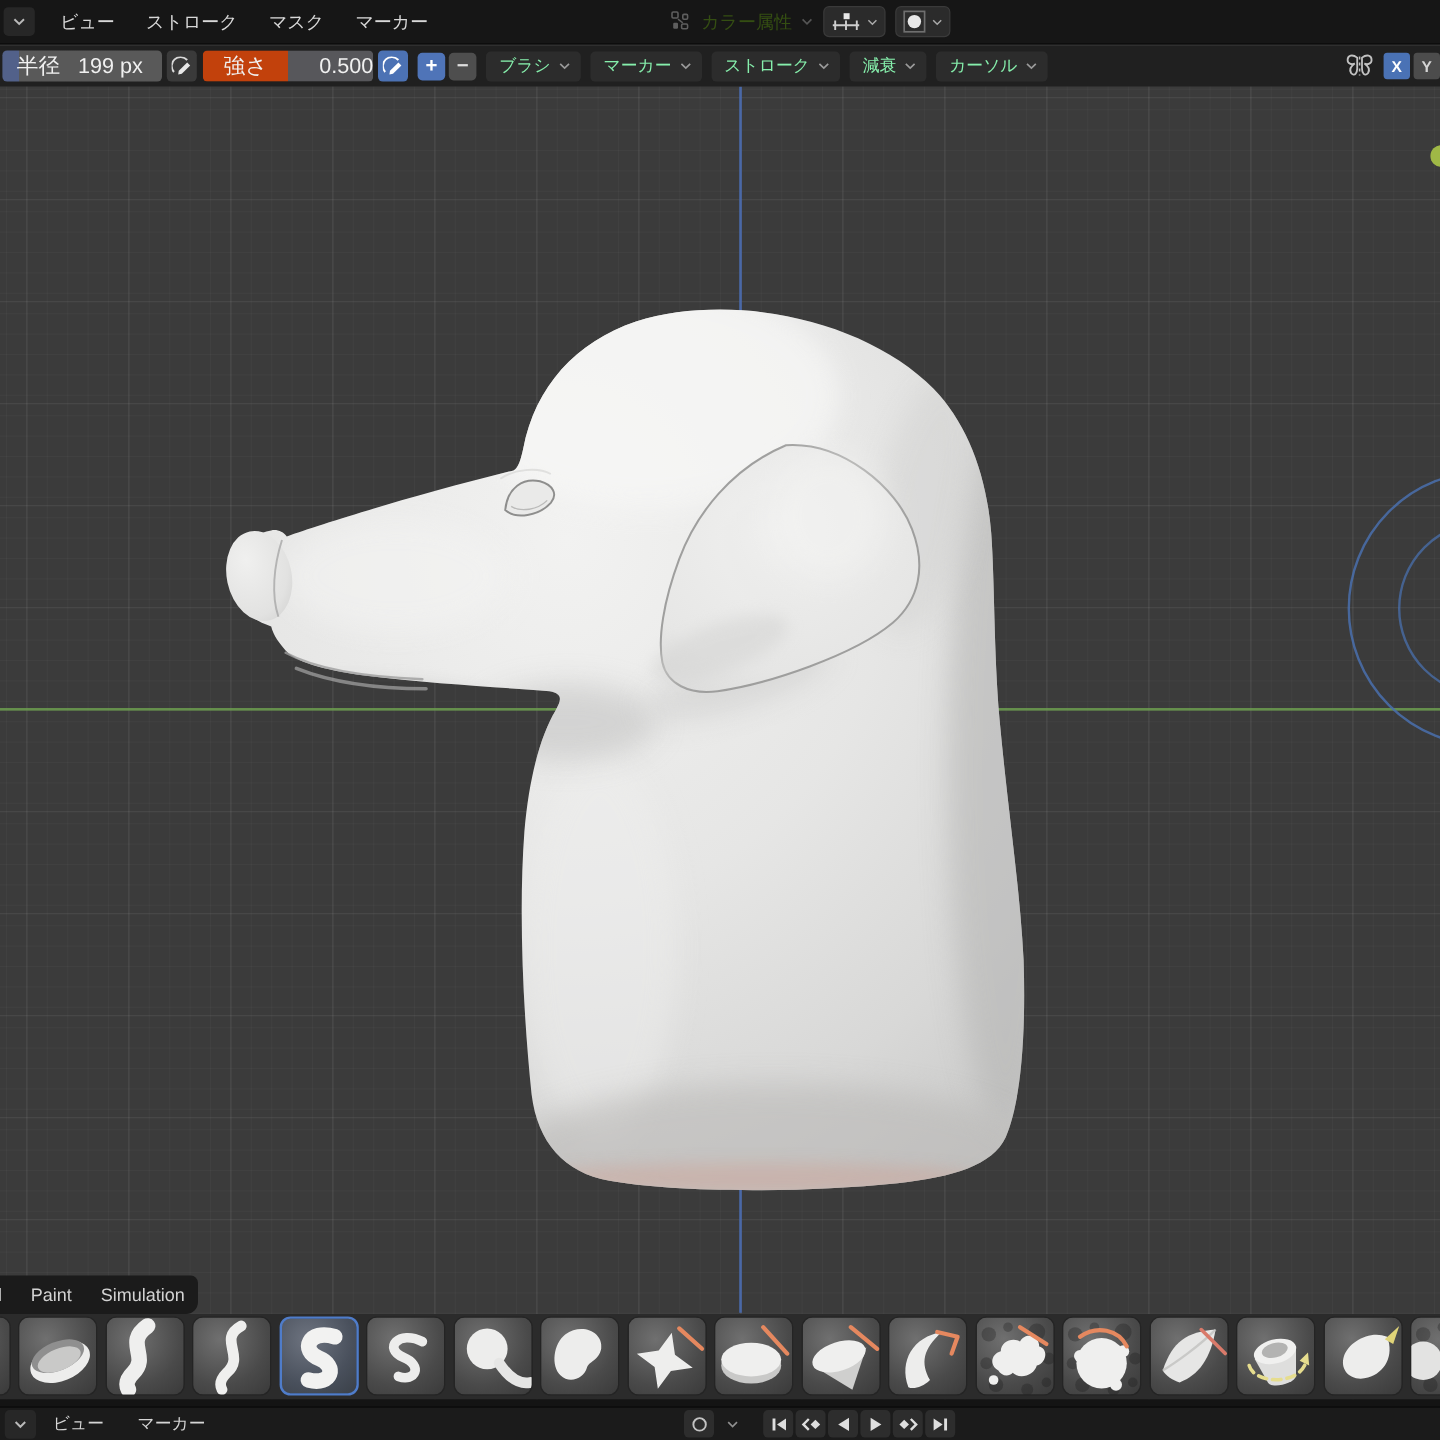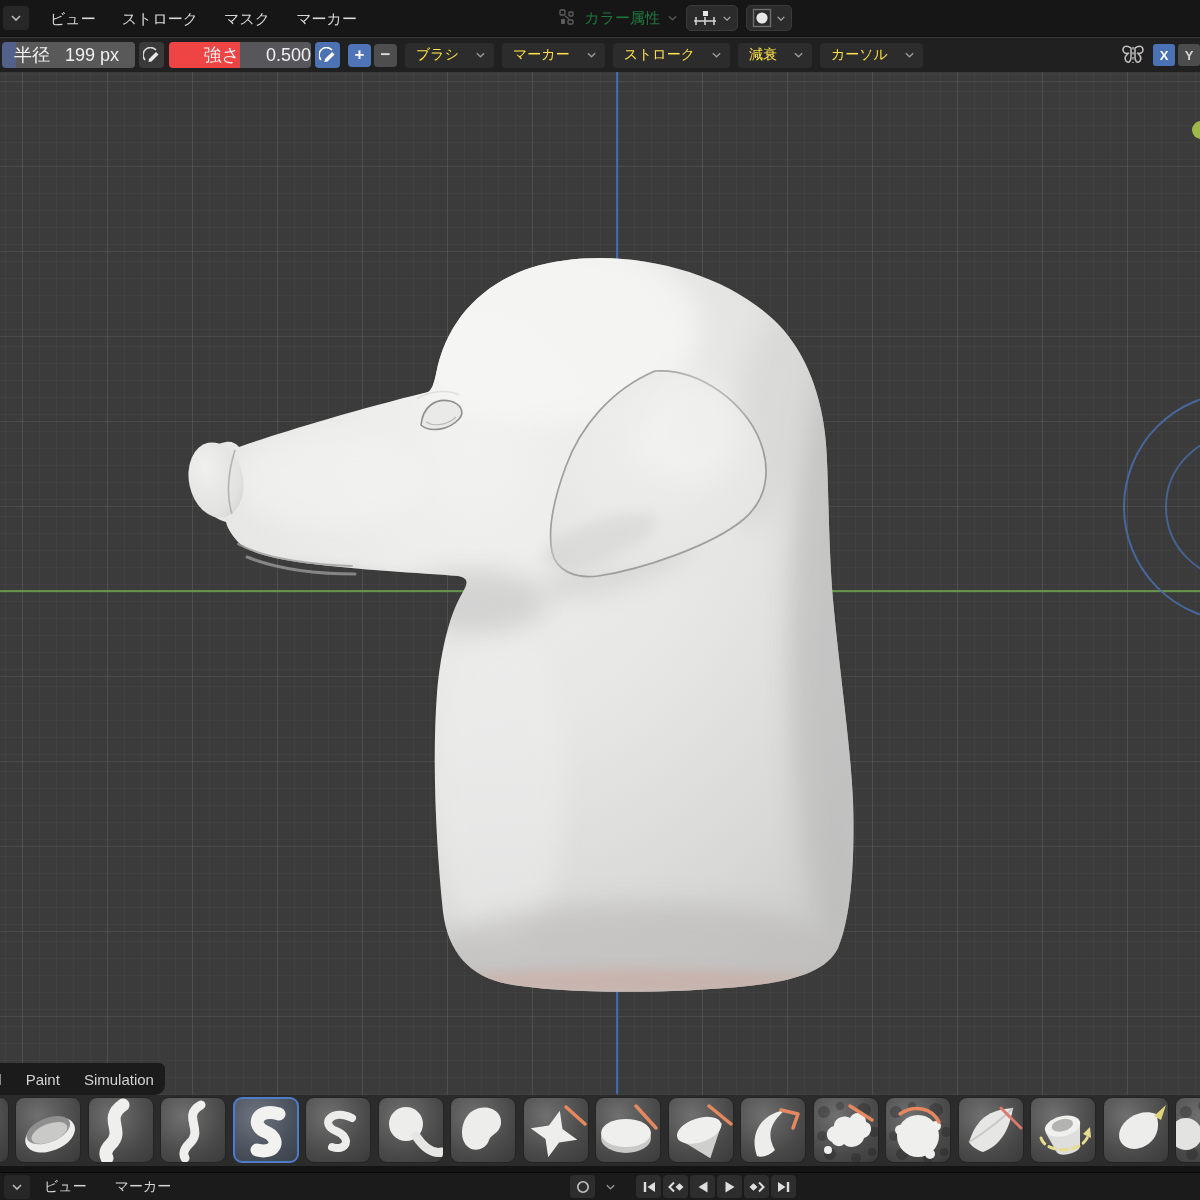--- a/index.html
+++ b/index.html
@@ -9,46 +9,46 @@
 
   
   .topbar { position:absolute; top:0; left:0; width:1200px; height:37px;
     background:#161616; display:flex; align-items:center; border-bottom:1px solid #0c0c0c; z-index:30; }
   .editor-btn { width:26px; height:24px; margin-left:3px; background:#272727; border-radius:4px;
     display:flex; align-items:center; justify-content:center; }
   .menu-items { display:flex; margin-left:8px; }
   .menu-item { color:#d8d8d8; font-size:15px; padding:0 13px; line-height:37px; cursor:default; }
   .top-right { margin-left:auto; display:flex; align-items:center; gap:8px; margin-right:408px; }
   .colorattr { display:flex; align-items:center; gap:7px; opacity:.55; }
-  .colorattr .lbl { color:#22c55e; font-size:15px; }
+  .colorattr .lbl { color:#4d7c0f; font-size:15px; }
   .widget-btn { height:26px; background:#2b2b2b; border:1px solid #3a3a3a; border-radius:5px;
     display:flex; align-items:center; padding:0 5px; gap:4px; }
 
   
   .toolbar { position:absolute; top:38px; left:0; width:1200px; height:34px;
     background:#202020; display:flex; align-items:center; z-index:30; }
   .slider { height:26px; border-radius:4px; overflow:hidden; display:flex; align-items:center;
     position:relative; font-size:18px; color:#f0f0f0; }
   .slider-radius { width:133px; margin-left:2px; background:linear-gradient(to right,#52618a 0 14px,#595959 14px); }
   .slider-radius .s-label { padding-left:12px; }
   .slider-radius .s-value { position:absolute; right:16px; }
   .slider-strength { width:142px; margin-left:5px; }
-  .slider-strength .seg-fill { width:50%; height:100%; background:#ef4444; display:flex;
-    align-items:center; justify-content:flex-end; }
+  .slider-strength .seg-fill { width:50%; height:100%; background:#c2410c; display:flex;
+    align-items:center; justify-content:center; }
   .slider-strength .seg-rest { width:50%; height:100%; background:#57575b; display:flex;
     align-items:center; justify-content:flex-end; }
   .icon-btn { width:25px; height:26px; border-radius:4px; margin-left:4px;
     display:flex; align-items:center; justify-content:center; background:#3a3a3a; }
   .icon-btn.blue { background:#4c72b4; }
   .pm-btn { width:23px; height:23px; border-radius:4px; display:flex; align-items:center;
     justify-content:center; font-size:17px; font-weight:bold; color:#fff; }
   .pm-plus { background:#4f74b8; margin-left:8px; }
   .pm-minus { background:#4e4e4e; margin-left:3px; color:#ddd; }
   .dropdown { height:25px; background:#2c2c2c; border-radius:4px; display:flex; align-items:center;
-    padding:0 8px 0 11px; gap:16px; color:#fde047; font-size:14px; margin-left:8px; }
+    padding:0 8px 0 11px; gap:6px; color:#86efac; font-size:14px; margin-left:8px; }
   .tb-right { margin-left:auto; display:flex; align-items:center; gap:3px; margin-right:0; }
   .axis-btn { width:22px; height:22px; border-radius:3px; display:flex; align-items:center;
     justify-content:center; font-size:13px; font-weight:bold; }
   .axis-on { background:#4a72b5; color:#fff; }
   .axis-off { background:#4c4c4c; color:#d5d5d5; }
 
   
   .viewport { position:absolute; top:72px; left:0; width:1200px; height:1128px; overflow:hidden;
     background-color:#3b3b3b;
     background-image:

